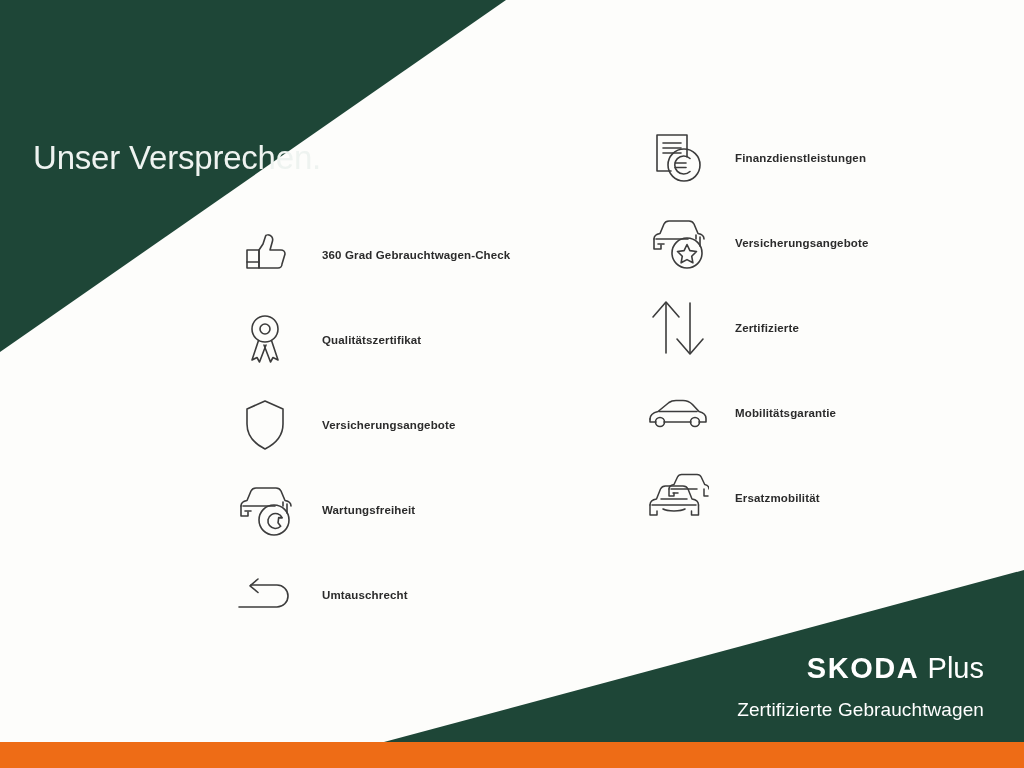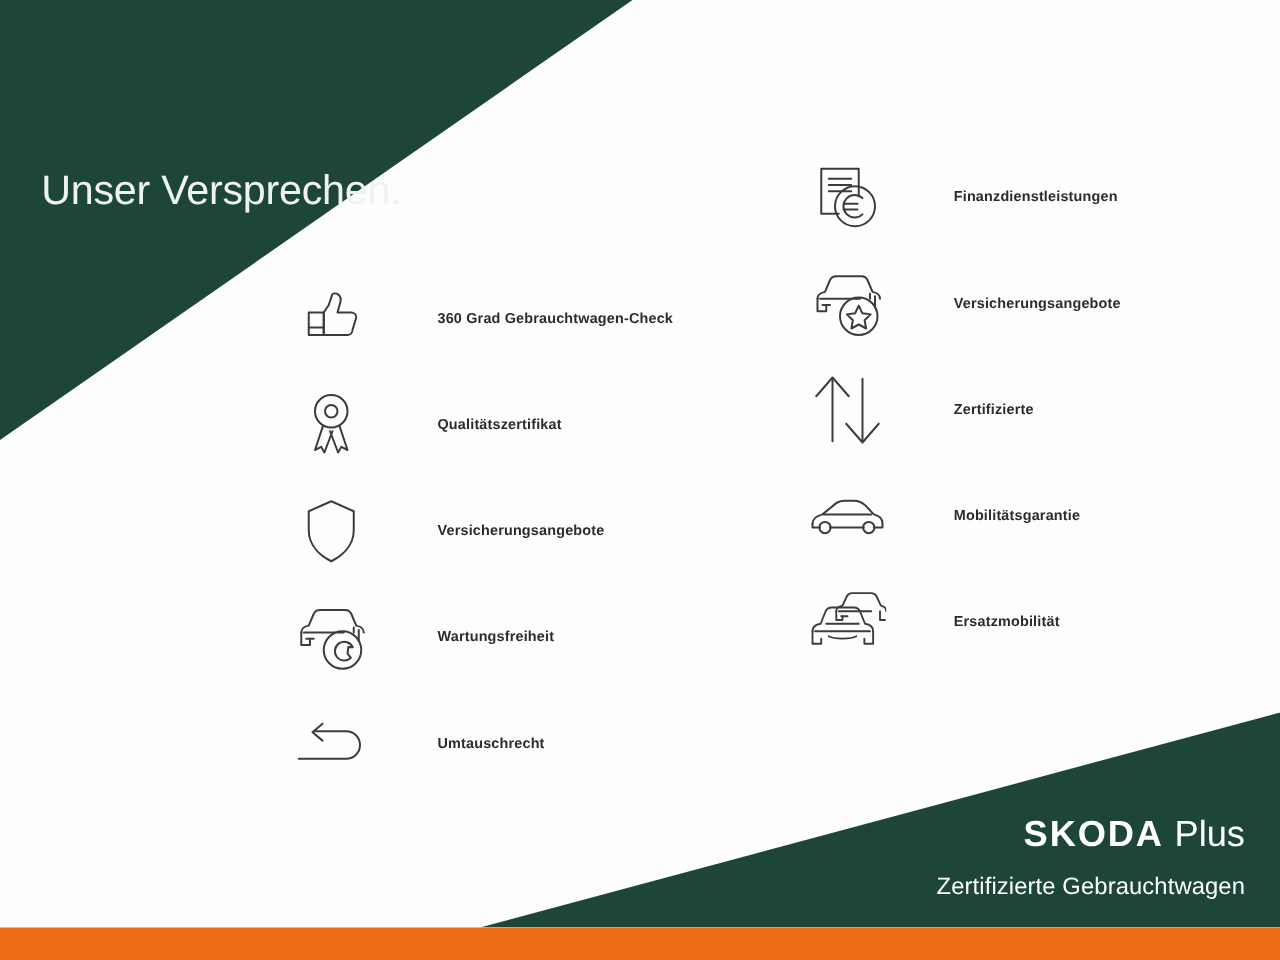--- a/index.html
+++ b/index.html
@@ -39,21 +39,21 @@
     top: 742px;
     width: 1024px;
     height: 26px;
     background: #ee6c16;
   }
 
   
   .headline {
     position: absolute;
     left: 33px;
-    top: 32px;
+    top: 38px;
     color: #eef3f0;
     font-size: 33px;
     line-height: 48px;
     font-weight: 400;
     letter-spacing: -0.2px;
     white-space: pre;
   }
   .headline div { margin: 0; padding: 0; }
 
   
@@ -74,32 +74,32 @@
     height: 62px;
     flex: 0 0 66px;
     display: flex;
     align-items: center;
     justify-content: center;
   }
   .feature .ico svg {
     display: block;
   }
   .feature .lbl {
-    margin-left: 52px;
+    margin-left: 24px;
     font-size: 11.5px;
     font-weight: bold;
     color: #2b2b2b;
     letter-spacing: 0.15px;
     white-space: nowrap;
   }
 
   
   .brand {
     position: absolute;
-    right: 28px;
+    right: 40px;
     top: 652px;
     text-align: right;
     color: #ffffff;
   }
   .brand .wordmark {
     font-size: 29px;
     font-weight: 700;
     letter-spacing: 1.5px;
     line-height: 33px;
     white-space: nowrap;

